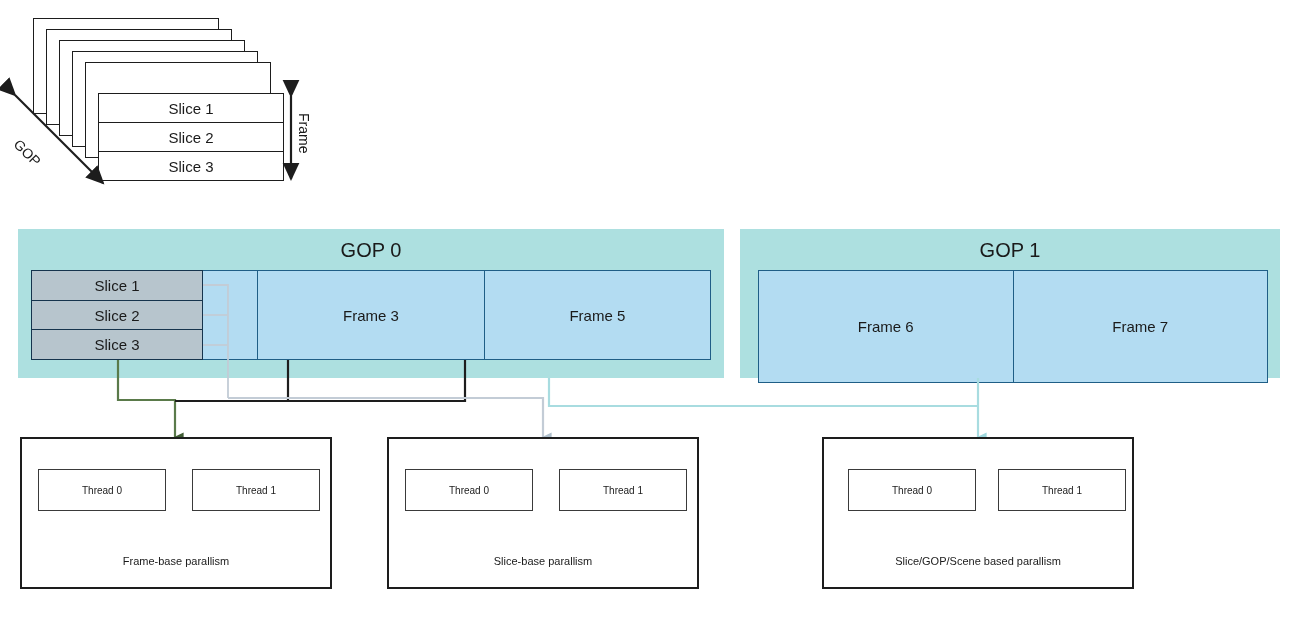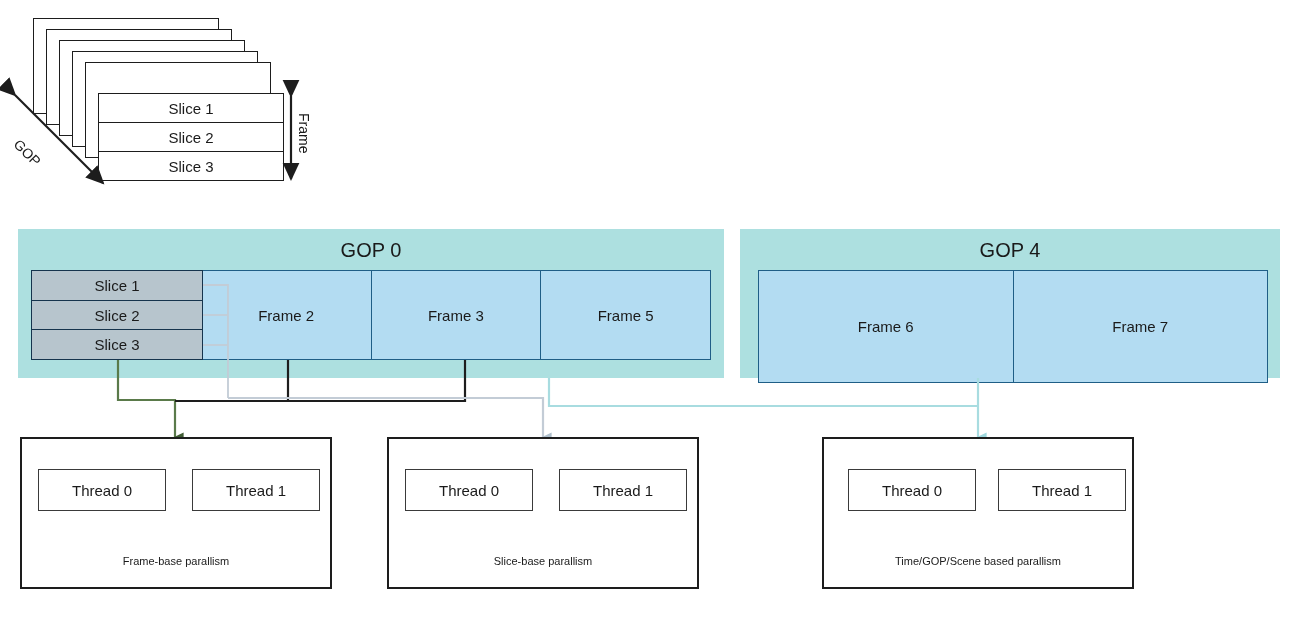--- a/index.html
+++ b/index.html
@@ -134,21 +134,21 @@
     box-sizing: border-box;
   }
   .thread-box {
     position: absolute;
     background: #ffffff;
     border: 1.6px solid #3a3a3a;
     box-sizing: border-box;
     display: flex;
     align-items: center;
     justify-content: center;
-    font-size: 15px;
+    font-size: 10px;
     color: #1a1a1a;
   }
   .par-caption {
     position: absolute;
     left: 0;
     width: 100%;
     text-align: center;
     font-size: 11px;
     color: #1a1a1a;
   }
@@ -197,33 +197,32 @@
   <div class="axis-label label-gop-diag" style="left:22px; top:136px;">GOP</div>
 
   <div class="axis-label label-frame-vert" style="left:312px; top:113px;">Frame</div>
 
   <div class="gop-panel" style="left:18px; top:229px; width:706px; height:149px;">
     <div class="gop-title">GOP 0</div>
   </div>
 
   <div class="frame-strip" style="left:31px; top:270px; width:680px; height:90px;">
     <div class="frame-cell"></div>
-    <div class="frame-cell">Frame 2</div>
     <div class="frame-cell">Frame 3</div>
     <div class="frame-cell">Frame 5</div>
   </div>
 
   <div class="slice-stack" style="left:31px; top:270px; width:172px; height:90px;">
     <div class="s-row">Slice 1</div>
     <div class="s-row">Slice 2</div>
     <div class="s-row">Slice 3</div>
   </div>
 
   <div class="gop-panel" style="left:740px; top:229px; width:540px; height:149px;">
-    <div class="gop-title">GOP 4</div>
+    <div class="gop-title">GOP 1</div>
   </div>
 
   <div class="frame-strip" style="left:758px; top:270px; width:510px; height:113px;">
     <div class="frame-cell">Frame 6</div>
     <div class="frame-cell">Frame 7</div>
   </div>
 
   <svg class="layer">
 
     <path d="M203,285 L228,285 L228,398" fill="none" stroke="#c3ccd6" stroke-width="1.8"></path>
@@ -250,16 +249,16 @@
 
   <div class="par-box" style="left:387px; top:437px; width:312px; height:152px;">
     <div class="thread-box" style="left:16px; top:30px; width:128px; height:42px;">Thread 0</div>
     <div class="thread-box" style="left:170px; top:30px; width:128px; height:42px;">Thread 1</div>
     <div class="par-caption" style="top:116px;">Slice-base parallism</div>
   </div>
 
   <div class="par-box" style="left:822px; top:437px; width:312px; height:152px;">
     <div class="thread-box" style="left:24px; top:30px; width:128px; height:42px;">Thread 0</div>
     <div class="thread-box" style="left:174px; top:30px; width:128px; height:42px;">Thread 1</div>
-    <div class="par-caption" style="top:116px;">Time/GOP/Scene based parallism</div>
+    <div class="par-caption" style="top:116px;">Slice/GOP/Scene based parallism</div>
   </div>
 
 </div>
 
 </body></html>

